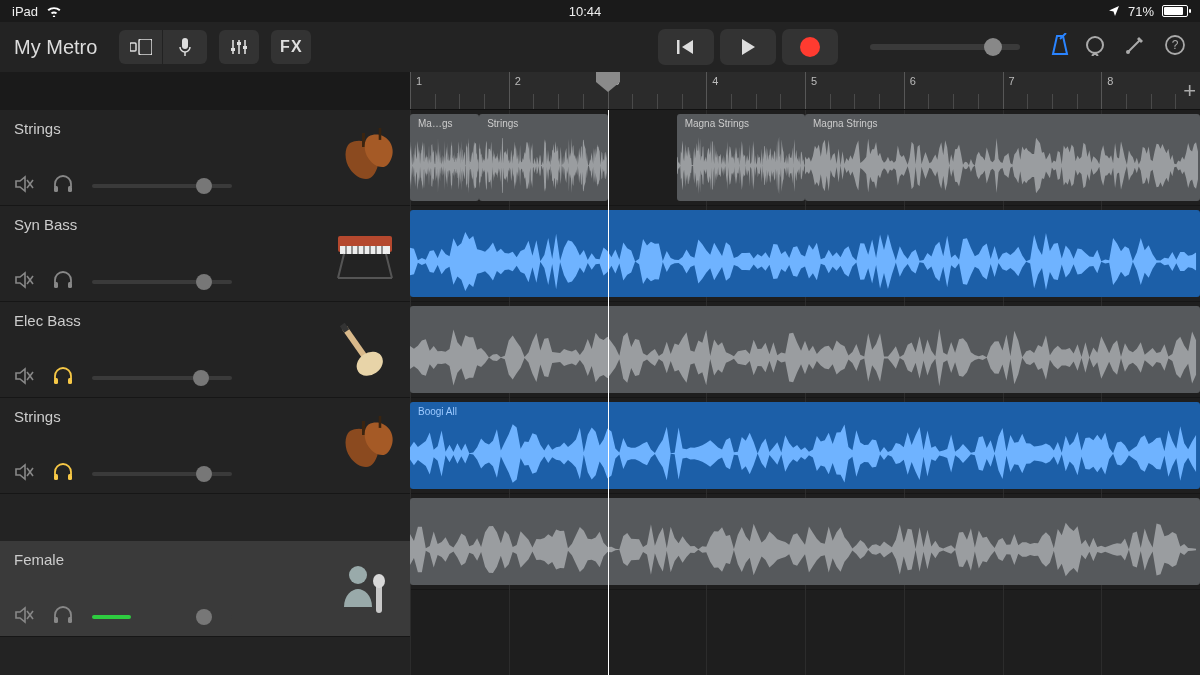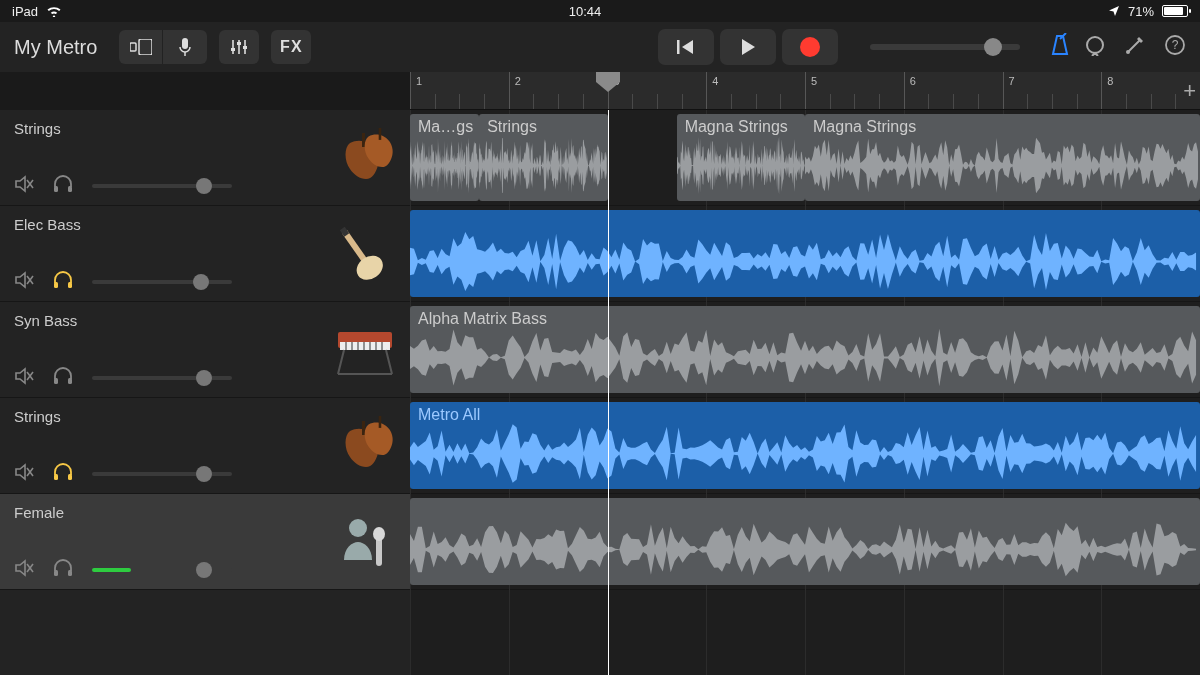--- a/index.html
+++ b/index.html
@@ -44,37 +44,37 @@
 .playhead-flag svg { display: block; }
 .add-track { position: absolute; right: 4px; top: 6px; color: #aaa; font-size: 22px; }
 
 
 .tracks-area { display: flex; height: calc(675px - 22px - 50px - 38px); }
 .track-headers { width: 410px; background: #232323; }
 .timeline { flex: 1; position: relative; background: #1e1e1e; overflow: hidden; }
 .playhead-line { position: absolute; top: 0; bottom: 0; width: 1px; background: #fff; z-index: 50; }
 
 .track-head { height: 96px; border-bottom: 1px solid #161616; padding: 10px 14px 8px 14px; display: flex; flex-direction: column; justify-content: space-between; position: relative; }
-.track-head.sel { background: #3a3a3a; }
+.track-head.sel { background: #3a3a3a; margin-top: 47px; }
 .track-name { font-size: 15px; color: #ccc; font-weight: 400; }
 .head-ctrls { display: flex; align-items: center; gap: 18px; }
 .mute-icon, .hp-icon { color: #888; }
 .hp-icon.solo { color: #f7c846; }
 .vslider { width: 140px; height: 4px; background: #3a3a3a; border-radius: 2px; position: relative; }
 .vslider .fill { position: absolute; left: 0; top: 0; bottom: 0; background: #2ecc40; border-radius: 2px; }
 .vslider .thumb { position: absolute; top: 50%; transform: translate(-50%, -50%); width: 16px; height: 16px; border-radius: 50%; background: #777; }
 .inst-img { position: absolute; right: 10px; top: 18px; width: 70px; height: 60px; display: flex; align-items: center; justify-content: center; }
 
 
 .lane { height: 96px; border-bottom: 1px solid #161616; position: relative; }
 .grid-line { position: absolute; top: 0; bottom: 0; width: 1px; background: #2c2c2c; z-index: 1; }
 .region { position: absolute; top: 4px; bottom: 4px; border-radius: 3px; overflow: hidden; z-index: 2; }
 .region.gray { background: #56595c; }
 .region.blue { background: #1c5fa8; }
-.region-label { font-size: 16px; padding: 4px 8px; white-space: nowrap; color: #ccc; }
+.region-label { font-size: 10px; padding: 4px 8px; white-space: nowrap; color: #ccc; }
 .region.blue .region-label { color: #9cc9ff; }
 .wave { position: absolute; left: 0; right: 0; bottom: 6px; top: 22px; }
 .wave svg { width: 100%; height: 100%; display: block; }
 </style>
 </head>
 <body>
 
 <div class="status-bar">
   <div class="status-left">
     <span>iPad</span>
@@ -269,52 +269,20 @@
               <rect x="22" y="0" width="3" height="14" fill="#3a2410"></rect>
             </g>
             <g transform="translate(30,0) scale(0.85)">
               <path d="M10 10c-6 4-6 18 0 26 4 6 10 10 16 10s10-6 12-14c2-8-2-18-10-22-6-3-12-3-18 0z" fill="#a55a26"></path>
               <rect x="22" y="0" width="3" height="14" fill="#3a2410"></rect>
             </g>
           </svg>
         </div>
       </div>
       <div class="track-head">
-    <div class="track-name">Elec Bass</div>
-    <div class="head-ctrls">
-      <span class="mute-icon">
-        <svg width="20" height="18" viewBox="0 0 20 18">
-              <path d="M2 6h4l5-4v14l-5-4H2z" fill="none" stroke="#888" stroke-width="1.6"></path>
-              <line x1="13" y1="5" x2="19" y2="13" stroke="#888" stroke-width="1.6"></line>
-              <line x1="19" y1="5" x2="13" y2="13" stroke="#888" stroke-width="1.6"></line>
-            </svg>
-      </span>
-      <span class="hp-icon solo">
-        <svg width="22" height="18" viewBox="0 0 22 18">
-              <path d="M3 12V9a8 8 0 0116 0v3" fill="none" stroke="#f7c846" stroke-width="1.8"></path>
-              <rect x="2" y="11" width="4" height="6" rx="1.5" fill="#f7c846"></rect>
-              <rect x="16" y="11" width="4" height="6" rx="1.5" fill="#f7c846"></rect>
-            </svg>
-      </span>
-      <div class="vslider">
-        <div class="fill" style="width:0%"></div>
-        <div class="thumb" style="left:78%"></div>
-      </div>
-    </div>
-    <div class="inst-img">
-          <svg width="70" height="60" viewBox="0 0 70 60">
-            <g transform="rotate(-35 35 30)">
-              <rect x="28" y="0" width="6" height="40" fill="#d9b98a"></rect>
-              <ellipse cx="31" cy="44" rx="14" ry="11" fill="#e8d4a8"></ellipse>
-              <rect x="28" y="-4" width="6" height="8" fill="#333"></rect>
-            </g>
-          </svg>
-        </div>
-      </div>
-      <div class="track-head">
     <div class="track-name">Syn Bass</div>
     <div class="head-ctrls">
       <span class="mute-icon">
         <svg width="20" height="18" viewBox="0 0 20 18">
               <path d="M2 6h4l5-4v14l-5-4H2z" fill="none" stroke="#888" stroke-width="1.6"></path>
               <line x1="13" y1="5" x2="19" y2="13" stroke="#888" stroke-width="1.6"></line>
               <line x1="19" y1="5" x2="13" y2="13" stroke="#888" stroke-width="1.6"></line>
             </svg>
       </span>
       <span class="hp-icon ">
@@ -342,20 +310,52 @@
               <line x1="46" y1="22" x2="46" y2="30"></line>
               <line x1="52" y1="22" x2="52" y2="30"></line>
             </g>
             <line x1="14" y1="30" x2="8" y2="54" stroke="#555" stroke-width="2"></line>
             <line x1="56" y1="30" x2="62" y2="54" stroke="#555" stroke-width="2"></line>
             <line x1="8" y1="54" x2="62" y2="54" stroke="#555" stroke-width="2"></line>
           </svg>
         </div>
       </div>
       <div class="track-head">
+    <div class="track-name">Elec Bass</div>
+    <div class="head-ctrls">
+      <span class="mute-icon">
+        <svg width="20" height="18" viewBox="0 0 20 18">
+              <path d="M2 6h4l5-4v14l-5-4H2z" fill="none" stroke="#888" stroke-width="1.6"></path>
+              <line x1="13" y1="5" x2="19" y2="13" stroke="#888" stroke-width="1.6"></line>
+              <line x1="19" y1="5" x2="13" y2="13" stroke="#888" stroke-width="1.6"></line>
+            </svg>
+      </span>
+      <span class="hp-icon solo">
+        <svg width="22" height="18" viewBox="0 0 22 18">
+              <path d="M3 12V9a8 8 0 0116 0v3" fill="none" stroke="#f7c846" stroke-width="1.8"></path>
+              <rect x="2" y="11" width="4" height="6" rx="1.5" fill="#f7c846"></rect>
+              <rect x="16" y="11" width="4" height="6" rx="1.5" fill="#f7c846"></rect>
+            </svg>
+      </span>
+      <div class="vslider">
+        <div class="fill" style="width:0%"></div>
+        <div class="thumb" style="left:78%"></div>
+      </div>
+    </div>
+    <div class="inst-img">
+          <svg width="70" height="60" viewBox="0 0 70 60">
+            <g transform="rotate(-35 35 30)">
+              <rect x="28" y="0" width="6" height="40" fill="#d9b98a"></rect>
+              <ellipse cx="31" cy="44" rx="14" ry="11" fill="#e8d4a8"></ellipse>
+              <rect x="28" y="-4" width="6" height="8" fill="#333"></rect>
+            </g>
+          </svg>
+        </div>
+      </div>
+      <div class="track-head">
     <div class="track-name">Strings</div>
     <div class="head-ctrls">
       <span class="mute-icon">
         <svg width="20" height="18" viewBox="0 0 20 18">
               <path d="M2 6h4l5-4v14l-5-4H2z" fill="none" stroke="#888" stroke-width="1.6"></path>
               <line x1="13" y1="5" x2="19" y2="13" stroke="#888" stroke-width="1.6"></line>
               <line x1="19" y1="5" x2="13" y2="13" stroke="#888" stroke-width="1.6"></line>
             </svg>
       </span>
       <span class="hp-icon solo">
@@ -463,31 +463,30 @@
         <div class="region blue" style="left: 0px; width: 790px;">
           <div class="wave">
             <svg viewBox="0 0 200 60" preserveAspectRatio="none">
               <path d="M0 30 L0 16.01976746865067 L1 17.04903389811105 L2 28.64716705983957 L3 26.350030474656272 L4 28.30671939211278 L5 19.44018934999943 L6 18.506693003069067 L7 26.44232628952392 L8 17.018869011344265 L9 22.35700644386753 L10 24.761647661247597 L11 6.344146078991109 L12 14.826160093186807 L13 11.343302988319461 L14 0.08044316570465426 L15 7.369189439243552 L16 4.006895084003045 L17 17.56479776974249 L18 18.464846859065787 L19 20.203187148062888 L20 16.340234812090944 L21 10.622519205194475 L22 20.227004674906883 L23 17.049584746260656 L24 21.31934820013655 L25 21.944448413473648 L26 20.187602521077903 L27 25.66120250027283 L28 19.327410885266268 L29 17.5603033727307 L30 8.951603861906403 L31 24.092581011341892 L32 8.293007555748748 L33 29.627423279119164 L34 23.424609766920064 L35 6.08408543934042 L36 27.343837322715334 L37 1.8306507942307277 L38 29.172385945817517 L39 16.03014877756038 L40 8.449951450418546 L41 9.777625956806375 L42 15.338386379896498 L43 23.8647801517314 L44 18.371528565663066 L45 28.484156919013078 L46 21.52657806551916 L47 27.213912991295697 L48 27.60100777491579 L49 15.8497520428908 L50 19.367205392791643 L51 25.553143514021414 L52 17.681851563100036 L53 28.028687077579544 L54 10.800683211985763 L55 16.628131446312693 L56 18.826079993478828 L57 29.9619020931605 L58 27.293379959333553 L59 7.2321234959670235 L60 13.675332920394283 L61 9.877433530259644 L62 12.053011787568849 L63 11.774458490703086 L64 29.364525157532242 L65 19.308738643198012 L66 26.35858664011033 L67 28.23060785278076 L68 28.523943065362438 L69 25.52560557609805 L70 17.703932076534464 L71 24.285183432377586 L72 26.252658794482684 L73 7.644671366554263 L74 12.422250238492225 L75 18.540587781366042 L76 23.09864538575608 L77 10.808828780125083 L78 17.74484826220575 L79 24.41333936102588 L80 10.37682869175281 L81 13.606103434507013 L82 26.343782655974277 L83 24.861129074078832 L84 21.423429424948623 L85 21.231050433476735 L86 21.02785642394442 L87 27.011082380453516 L88 22.469743129397823 L89 25.015535505894483 L90 20.690521865055338 L91 26.63497004722937 L92 12.210375245638176 L93 12.832306514132014 L94 22.421454216763934 L95 19.249302814156533 L96 26.37734627387058 L97 15.60078098925423 L98 14.527459745333113 L99 22.986090424463068 L100 24.84237126446552 L101 12.794509848349641 L102 17.995291804495434 L103 10.831842803635546 L104 27.736769932659975 L105 26.09247518483889 L106 17.927743388485258 L107 24.638258583359207 L108 20.628875680237694 L109 25.65654017682856 L110 17.64476928269506 L111 14.40690637592854 L112 24.90011327997273 L113 28.932592513693773 L114 11.553613115354818 L115 11.716433489263334 L116 23.073779419185975 L117 7.642470387616143 L118 26.357380434096232 L119 2.483253087365185 L120 18.371266584544394 L121 1.9507983336083825 L122 16.81265171641696 L123 28.98183360741809 L124 14.426064956601936 L125 22.693004240115023 L126 27.507694651018145 L127 20.693258411138636 L128 17.692475427857303 L129 29.195157639167384 L130 28.3805435192609 L131 21.29651482682012 L132 24.909813147974074 L133 13.886306617330003 L134 10.034808580074234 L135 24.644144728566808 L136 3.9365983137958906 L137 26.205848618639514 L138 22.909835766528232 L139 28.0948317074127 L140 7.176176787936587 L141 6.4041003095833595 L142 16.238601315803585 L143 24.73286704884402 L144 22.49666568122742 L145 14.684578708650175 L146 11.69892697624612 L147 27.34498332972568 L148 14.361313174114704 L149 28.35575767917158 L150 22.188847097136172 L151 20.58583632641564 L152 23.514987146650235 L153 20.046345485645332 L154 14.875018869970877 L155 23.946308332702273 L156 29.69529880326992 L157 27.91700089954947 L158 2.87821960979052 L159 16.403637006759052 L160 23.275930981661006 L161 1.1073790819568927 L162 19.272680995408727 L163 12.062118636581605 L164 11.1229016495626 L165 26.98544393058932 L166 13.661429660737557 L167 18.3729204252503 L168 27.22940535600844 L169 16.738520900560037 L170 17.58494092931975 L171 21.299643803138842 L172 24.917366715375938 L173 25.428485729936796 L174 17.996622923375202 L175 29.811115006554246 L176 28.061420865261717 L177 28.65491430850275 L178 6.183513701056874 L179 11.584369352956276 L180 19.690773571433134 L181 14.373435872745127 L182 16.770783272802326 L183 29.712652429673337 L184 20.799002015885748 L185 6.097965333198253 L186 18.51557396851742 L187 13.370323648279644 L188 22.61749878056905 L189 28.734583524877717 L190 28.896004148561982 L191 26.23870797204512 L192 27.039027939660897 L193 20.321549093818298 L194 28.22248414434702 L195 20.289834701698886 L196 20.401893452736207 L197 24.089790593858208 L198 23.51164416187998 L199 20.80254613124533 L199 39.19745386875467 L198 36.48835583812002 L197 35.91020940614179 L196 39.5981065472638 L195 39.71016529830111 L194 31.77751585565298 L193 39.6784509061817 L192 32.9609720603391 L191 33.76129202795488 L190 31.103995851438018 L189 31.265416475122283 L188 37.38250121943095 L187 46.629676351720356 L186 41.484426031482585 L185 53.90203466680175 L184 39.20099798411425 L183 30.287347570326663 L182 43.229216727197674 L181 45.62656412725487 L180 40.309226428566866 L179 48.41563064704373 L178 53.816486298943126 L177 31.34508569149725 L176 31.938579134738283 L175 30.188884993445754 L174 42.0033770766248 L173 34.571514270063204 L172 35.082633284624066 L171 38.70035619686116 L170 42.41505907068025 L169 43.26147909943997 L168 32.77059464399156 L167 41.6270795747497 L166 46.338570339262446 L165 33.01455606941068 L164 48.8770983504374 L163 47.9378813634184 L162 40.72731900459127 L161 58.89262091804311 L160 36.724069018338994 L159 43.596362993240945 L158 57.12178039020948 L157 32.08299910045053 L156 30.30470119673008 L155 36.05369166729773 L154 45.12498113002913 L153 39.95365451435467 L152 36.485012853349765 L151 39.414163673584355 L150 37.811152902863824 L149 31.64424232082842 L148 45.638686825885294 L147 32.65501667027432 L146 48.30107302375388 L145 45.31542129134982 L144 37.50333431877258 L143 35.26713295115598 L142 43.761398684196415 L141 53.595899690416644 L140 52.82382321206342 L139 31.9051682925873 L138 37.09016423347177 L137 33.794151381360486 L136 56.06340168620411 L135 35.35585527143319 L134 49.965191419925766 L133 46.11369338266999 L132 35.09018685202592 L131 38.703485173179885 L130 31.6194564807391 L129 30.804842360832616 L128 42.3075245721427 L127 39.306741588861364 L126 32.49230534898186 L125 37.30699575988498 L124 45.573935043398066 L123 31.01816639258191 L122 43.18734828358304 L121 58.04920166639162 L120 41.628733415455606 L119 57.516746912634815 L118 33.64261956590377 L117 52.35752961238386 L116 36.926220580814025 L115 48.28356651073666 L114 48.44638688464518 L113 31.067407486306227 L112 35.09988672002727 L111 45.59309362407146 L110 42.35523071730494 L109 34.343459823171436 L108 39.3711243197623 L107 35.3617414166408 L106 42.072256611514746 L105 33.90752481516111 L104 32.263230067340025 L103 49.168157196364454 L102 42.00470819550456 L101 47.20549015165036 L100 35.15762873553448 L99 37.01390957553693 L98 45.47254025466689 L97 44.39921901074577 L96 33.62265372612942 L95 40.750697185843464 L94 37.578545783236066 L93 47.167693485867986 L92 47.789624754361824 L91 33.36502995277063 L90 39.30947813494466 L89 34.98446449410552 L88 37.53025687060218 L87 32.988917619546484 L86 38.97214357605558 L85 38.76894956652326 L84 38.57657057505138 L83 35.13887092592117 L82 33.65621734402573 L81 46.39389656549299 L80 49.623171308247194 L79 35.586660638974124 L78 42.25515173779425 L77 49.19117121987492 L76 36.90135461424392 L75 41.45941221863396 L74 47.577749761507775 L73 52.35532863344574 L72 33.747341205517316 L71 35.714816567622414 L70 42.296067923465536 L69 34.47439442390195 L68 31.476056934637562 L67 31.76939214721924 L66 33.64141335988967 L65 40.69126135680199 L64 30.635474842467758 L63 48.22554150929692 L62 47.94698821243115 L61 50.122566469740356 L60 46.32466707960572 L59 52.76787650403298 L58 32.70662004066645 L57 30.0380979068395 L56 41.17392000652117 L55 43.37186855368731 L54 49.19931678801424 L53 31.971312922420456 L52 42.31814843689996 L51 34.446856485978586 L50 40.63279460720835 L49 44.1502479571092 L48 32.39899222508421 L47 32.7860870087043 L46 38.47342193448084 L45 31.515843080986922 L44 41.62847143433693 L43 36.135219848268605 L42 44.6616136201035 L41 50.222374043193625 L40 51.550048549581454 L39 43.969851222439615 L38 30.827614054182483 L37 58.16934920576927 L36 32.65616267728467 L35 53.91591456065958 L34 36.575390233079936 L33 30.372576720880836 L32 51.706992444251256 L31 35.90741898865811 L30 51.048396138093594 L29 42.4396966272693 L28 40.67258911473373 L27 34.33879749972717 L26 39.812397478922094 L25 38.05555158652635 L24 38.680651799863455 L23 42.950415253739344 L22 39.77299532509312 L21 49.37748079480552 L20 43.65976518790906 L19 39.79681285193711 L18 41.53515314093421 L17 42.43520223025751 L16 55.99310491599695 L15 52.630810560756444 L14 59.91955683429535 L13 48.656697011680535 L12 45.17383990681319 L11 53.65585392100889 L10 35.23835233875241 L9 37.64299355613247 L8 42.981130988655735 L7 33.55767371047608 L6 41.49330699693093 L5 40.55981065000057 L4 31.69328060788722 L3 33.64996952534373 L2 31.35283294016043 L1 42.95096610188895 L0 43.98023253134933 Z" fill="#6fb3ff"></path>
             </svg>
           </div>
         </div>
       </div>
       <div class="lane">
         <div class="region gray" style="left: 0px; width: 790px;">
-          <div class="region-label">Alpha Matrix Bass</div>
           <div class="wave">
             <svg viewBox="0 0 200 60" preserveAspectRatio="none">
               <path d="M0 30 L0 18.230831636647725 L1 20.997303566302506 L2 17.9927674136343 L3 12.80133607447123 L4 11.38499900491037 L5 23.236594277364954 L6 18.366632319696365 L7 23.581747688439023 L8 23.265131502605758 L9 24.16534194938808 L10 21.391830439134353 L11 1.5381189588903617 L12 14.513521659353831 L13 19.048029246005854 L14 7.282007417866197 L15 9.384452123692952 L16 9.505124038694888 L17 22.170058073892527 L18 20.23237551829617 L19 24.469758407200505 L20 29.997007344437467 L21 27.024486463279867 L22 26.330254457788794 L23 29.8723585354223 L24 28.30461034307514 L25 12.778407611910037 L26 7.696803665689124 L27 14.045363028872849 L28 19.494463991239847 L29 29.606442604363476 L30 24.941728250026035 L31 13.470490755780766 L32 5.110298406717096 L33 22.859024391410603 L34 10.859381518214413 L35 10.119946207978462 L36 24.290782858795822 L37 24.856881850062887 L38 25.45049838942159 L39 21.45092017701873 L40 22.98447840456418 L41 23.77472365947616 L42 21.869084385823847 L43 27.49832394418365 L44 22.004472275517784 L45 11.164773514676785 L46 21.447713718014693 L47 4.922128875861542 L48 10.52205471588551 L49 12.267319946032647 L50 8.92955201712736 L51 14.133342069579033 L52 19.747977500054198 L53 28.318613601950254 L54 8.377017209823023 L55 4.285820882448711 L56 19.269932295129692 L57 11.074288735769581 L58 12.259366161165438 L59 25.77314685889577 L60 27.982778229943207 L61 24.151444065095276 L62 21.314454852576326 L63 28.56685324638982 L64 25.67249525740284 L65 14.045617652857889 L66 26.38106416958194 L67 15.780936405337528 L68 17.223877336219566 L69 10.094791030625363 L70 4.277992153051709 L71 22.80735517977169 L72 24.206806862537817 L73 12.805961013211128 L74 14.874881371536459 L75 1.8929811158840266 L76 28.399259433762502 L77 11.732778952353456 L78 17.682640516221877 L79 14.52531219887931 L80 24.674214345646476 L81 26.33337531288801 L82 28.805068977759323 L83 23.64771317241443 L84 22.99429799268465 L85 22.08019804909855 L86 26.33533920969954 L87 12.07408804156401 L88 21.363010807554254 L89 21.05997033147718 L90 15.089168535002885 L91 26.745441127574928 L92 14.560035523355678 L93 27.69180487834882 L94 25.023199633907105 L95 25.937474421085035 L96 5.702664140016875 L97 4.842548598173114 L98 14.690419426205203 L99 23.009677732620432 L100 12.89656352664252 L101 23.636578101347038 L102 17.980937209010158 L103 26.467489364055346 L104 21.972896323194387 L105 18.74829387198509 L106 18.00493538241903 L107 23.101612889474502 L108 12.616403851872853 L109 16.4140294335822 L110 18.49082499182085 L111 27.857201553296107 L112 24.50361121623758 L113 16.252932113912426 L114 27.082351844294585 L115 29.003257070509527 L116 5.367742103627393 L117 22.07565786875642 L118 16.32193660601804 L119 5.29710513755413 L120 28.95226659169155 L121 29.08334566383207 L122 24.089272763123404 L123 18.525402180993968 L124 29.460349185200474 L125 26.97794607038926 L126 16.987324063918358 L127 14.785890963179973 L128 24.630740727262516 L129 8.390877039930455 L130 26.853456609482325 L131 11.613620514522022 L132 23.05241007914071 L133 28.750113753705822 L134 0.6952555779491405 L135 24.875839485818986 L136 27.247857297172967 L137 14.115100153568832 L138 25.166806018879733 L139 11.547879206588785 L140 10.428749102856631 L141 14.983697211509863 L142 24.713888812377025 L143 27.407000377405144 L144 28.819374021058483 L145 27.539858334365107 L146 29.625932584401337 L147 18.927309204343036 L148 13.817516708393807 L149 13.404466427920283 L150 22.99081191868616 L151 6.534322380744772 L152 28.75584947654118 L153 2.83847469307781 L154 12.948614897210124 L155 29.76667678513483 L156 23.57179965604661 L157 22.253279627428533 L158 25.329221443893122 L159 17.41291859051174 L160 19.369524639952367 L161 7.393779131552815 L162 27.804199984333376 L163 21.549120398436234 L164 18.07555137936747 L165 21.98794248615537 L166 21.833066819618494 L167 20.23352174152445 L168 25.841336478964806 L169 16.54910075399522 L170 29.51734659110116 L171 14.604883553223948 L172 29.981233710273727 L173 19.796938286615376 L174 25.17221016681069 L175 8.450606473828614 L176 16.810521776298557 L177 25.670667792710606 L178 16.50912921533912 L179 12.33800231539076 L180 29.166951154530405 L181 15.475881321894166 L182 22.753901225312063 L183 24.55466818300903 L184 21.18850424794756 L185 14.521845176968737 L186 27.123307252876817 L187 23.958963945478523 L188 20.26212666825991 L189 25.351411246336117 L190 24.48431600747024 L191 16.6140679749739 L192 28.921801350531197 L193 26.561682967000223 L194 13.030969023173455 L195 8.865049077505528 L196 17.743981871209428 L197 23.754223890684067 L198 3.672842498379744 L199 12.49711008500853 L199 47.50288991499147 L198 56.327157501620256 L197 36.24577610931593 L196 42.25601812879057 L195 51.13495092249447 L194 46.969030976826545 L193 33.43831703299978 L192 31.078198649468803 L191 43.3859320250261 L190 35.51568399252976 L189 34.64858875366388 L188 39.73787333174009 L187 36.04103605452148 L186 32.87669274712319 L185 45.47815482303126 L184 38.81149575205244 L183 35.44533181699097 L182 37.24609877468794 L181 44.524118678105836 L180 30.833048845469595 L179 47.66199768460924 L178 43.490870784660885 L177 34.32933220728939 L176 43.18947822370144 L175 51.549393526171386 L174 34.827789833189314 L173 40.20306171338463 L172 30.018766289726273 L171 45.39511644677605 L170 30.48265340889884 L169 43.45089924600478 L168 34.158663521035194 L167 39.76647825847555 L166 38.166933180381506 L165 38.01205751384463 L164 41.92444862063253 L163 38.45087960156377 L162 32.19580001566662 L161 52.60622086844718 L160 40.63047536004763 L159 42.58708140948826 L158 34.67077855610688 L157 37.74672037257147 L156 36.42820034395339 L155 30.23332321486517 L154 47.05138510278988 L153 57.16152530692219 L152 31.24415052345882 L151 53.46567761925523 L150 37.00918808131384 L149 46.59553357207972 L148 46.18248329160619 L147 41.07269079565697 L146 30.374067415598663 L145 32.46014166563489 L144 31.180625978941517 L143 32.59299962259485 L142 35.28611118762298 L141 45.01630278849014 L140 49.57125089714337 L139 48.45212079341121 L138 34.83319398112027 L137 45.88489984643117 L136 32.75214270282704 L135 35.124160514181014 L134 59.30474442205086 L133 31.249886246294178 L132 36.947589920859286 L131 48.386379485477974 L130 33.14654339051768 L129 51.60912296006954 L128 35.36925927273748 L127 45.21410903682003 L126 43.01267593608164 L125 33.022053929610735 L124 30.539650814799526 L123 41.474597819006036 L122 35.910727236876596 L121 30.91665433616793 L120 31.04773340830845 L119 54.70289486244587 L118 43.67806339398196 L117 37.92434213124358 L116 54.63225789637261 L115 30.996742929490473 L114 32.917648155705415 L113 43.74706788608758 L112 35.49638878376242 L111 32.14279844670389 L110 41.50917500817915 L109 43.5859705664178 L108 47.38359614812715 L107 36.8983871105255 L106 41.995064617580965 L105 41.25170612801491 L104 38.02710367680561 L103 33.532510635944654 L102 42.01906279098984 L101 36.363421898652966 L100 47.103436473357476 L99 36.99032226737957 L98 45.3095805737948 L97 55.15745140182689 L96 54.29733585998312 L95 34.062525578914965 L94 34.976800366092895 L93 32.30819512165118 L92 45.43996447664432 L91 33.25455887242507 L90 44.910831464997116 L89 38.94002966852282 L88 38.636989192445746 L87 47.92591195843599 L86 33.66466079030046 L85 37.91980195090145 L84 37.00570200731535 L83 36.352286827585566 L82 31.194931022240677 L81 33.66662468711199 L80 35.325785654353524 L79 45.47468780112069 L78 42.31735948377812 L77 48.267221047646544 L76 31.600740566237498 L75 58.10701888411597 L74 45.12511862846354 L73 47.19403898678887 L72 35.79319313746218 L71 37.19264482022831 L70 55.72200784694829 L69 49.90520896937464 L68 42.776122663780434 L67 44.21906359466247 L66 33.61893583041806 L65 45.954382347142115 L64 34.32750474259716 L63 31.43314675361018 L62 38.685545147423674 L61 35.848555934904724 L60 32.01722177005679 L59 34.22685314110423 L58 47.74063383883456 L57 48.925711264230415 L56 40.73006770487031 L55 55.71417911755129 L54 51.62298279017698 L53 31.681386398049746 L52 40.2520224999458 L51 45.86665793042097 L50 51.070447982872636 L49 47.73268005396736 L48 49.47794528411449 L47 55.077871124138454 L46 38.5522862819853 L45 48.83522648532322 L44 37.995527724482216 L43 32.501676055816354 L42 38.13091561417615 L41 36.22527634052384 L40 37.01552159543582 L39 38.54907982298127 L38 34.54950161057841 L37 35.14311814993711 L36 35.70921714120418 L35 49.88005379202154 L34 49.14061848178559 L33 37.1409756085894 L32 54.88970159328291 L31 46.529509244219234 L30 35.05827174997396 L29 30.393557395636524 L28 40.50553600876015 L27 45.95463697112715 L26 52.303196334310876 L25 47.22159238808996 L24 31.69538965692486 L23 30.1276414645777 L22 33.6697455422112 L21 32.975513536720136 L20 30.002992655562533 L19 35.5302415927995 L18 39.767624481703834 L17 37.82994192610747 L16 50.49487596130511 L15 50.61554787630705 L14 52.7179925821338 L13 40.951970753994146 L12 45.48647834064617 L11 58.461881041109635 L10 38.60816956086565 L9 35.83465805061192 L8 36.73486849739424 L7 36.41825231156098 L6 41.633367680303635 L5 36.76340572263504 L4 48.61500099508963 L3 47.19866392552877 L2 42.0072325863657 L1 39.002696433697494 L0 41.76916836335228 Z" fill="#9a9da0"></path>
             </svg>
           </div>
         </div>
       </div>
       <div class="lane">
         <div class="region blue" style="left: 0px; width: 790px;">
-          <div class="region-label">Metro All</div>
+          <div class="region-label">Boogi All</div>
           <div class="wave">
             <svg viewBox="0 0 200 60" preserveAspectRatio="none">
               <path d="M0 30 L0 23.79771503140893 L1 18.097262453680322 L2 23.47307699486978 L3 20.337686920442934 L4 17.38914405654596 L5 8.757314630172626 L6 26.12732012651819 L7 22.5356252673097 L8 6.6254248879949635 L9 28.226832461698287 L10 21.171989077835136 L11 28.413990263990943 L12 19.58785446040308 L13 27.206772861217004 L14 19.94036088525869 L15 29.798674871810682 L16 28.929191383835576 L17 23.654378568566106 L18 14.645857713527384 L19 19.13870150702931 L20 20.87748715596036 L21 16.93867593093842 L22 5.382888456509349 L23 26.822855383851916 L24 18.52572094483942 L25 10.45198413279942 L26 0.3161550948773133 L27 3.4522698002060643 L28 25.134567478372276 L29 17.676658580776603 L30 18.23092236455379 L31 9.325756899957334 L32 10.825829832962157 L33 20.980106011677474 L34 26.98125286980246 L35 20.287426485844726 L36 26.206081859092073 L37 23.662583607043416 L38 22.83099356690256 L39 18.82245558055166 L40 23.390293355572297 L41 20.036348507222463 L42 15.686037568909516 L43 3.9158537293677327 L44 28.67425105293562 L45 11.057705515334003 L46 3.577279710236372 L47 7.762421300297888 L48 21.907804522904573 L49 15.860019432652505 L50 4.461890576151156 L51 7.668888984989792 L52 24.997619592295038 L53 29.08917510289747 L54 14.269917266101157 L55 22.957741183616058 L56 24.072382116814694 L57 24.042653175964624 L58 22.26220055962466 L59 19.934617156371047 L60 18.120899496828194 L61 26.02486883275789 L62 29.55080800106577 L63 22.228356165573413 L64 16.072029881667767 L65 2.8774538601656694 L66 29.82007279896172 L67 29.196429466114086 L68 3.6278717320297105 L69 24.823248386598983 L70 25.737011058150706 L71 23.892276864820786 L72 24.10856853774166 L73 23.077692189314142 L74 21.676653420389353 L75 19.294937637751914 L76 16.527133809218228 L77 20.038814384008766 L78 23.957062907471524 L79 25.917248682373895 L80 16.16478659278703 L81 13.921739930897512 L82 28.745819741312673 L83 28.21059576136315 L84 13.327922144043992 L85 17.02836855581176 L86 8.785230181187046 L87 18.388149488488466 L88 29.95134362355501 L89 20.353998308828025 L90 14.71210320821629 L91 28.510673269843313 L92 23.67537900736822 L93 18.655901217682175 L94 28.956968735421174 L95 11.541745068307488 L96 19.287718399322387 L97 24.04383731338354 L98 21.46062769794112 L99 26.490071909881493 L100 23.543575868689622 L101 28.16967601722869 L102 25.969098232716572 L103 12.287251866280926 L104 17.78793575539001 L105 16.486046323071513 L106 8.95092202089133 L107 20.35641458326945 L108 8.635972922723887 L109 8.30601136880846 L110 0.5678606092724472 L111 23.484337624707646 L112 26.598349772349785 L113 6.254972575675449 L114 18.913752943507312 L115 21.383836657615795 L116 21.006806751468034 L117 15.86313513331406 L118 16.579339892661636 L119 29.08444353343319 L120 23.419413592254443 L121 28.428263589171618 L122 26.645122588909683 L123 19.28947000883018 L124 20.34127813002435 L125 23.684602662678607 L126 8.31901927704503 L127 21.435540938308034 L128 11.314171268637843 L129 3.035572001581219 L130 26.675992907749894 L131 6.621529263098804 L132 24.143610214402514 L133 22.39691058215777 L134 27.923730616624404 L135 26.8988704936187 L136 25.404673005189835 L137 10.551226115289342 L138 28.221053985803167 L139 25.224580656960057 L140 20.407901445123574 L141 24.76663461211593 L142 29.254454080322915 L143 28.18278022198991 L144 13.574649195649314 L145 12.576766322244247 L146 24.43162784234795 L147 16.618696149109866 L148 29.481758406401696 L149 12.688337448810163 L150 4.070102699387782 L151 27.639253679596546 L152 11.078426857302588 L153 19.16816021097819 L154 18.28159957217527 L155 9.986580623750047 L156 19.598926860117658 L157 19.942722924070488 L158 22.79875245957506 L159 22.43459573657757 L160 21.61533665345994 L161 19.950937821959553 L162 21.86867464392409 L163 26.920434668740484 L164 18.311335425849965 L165 29.199084881140035 L166 11.908745654957734 L167 21.931794952201983 L168 17.856140943733262 L169 7.778275885288181 L170 26.94649407665341 L171 14.23263285331564 L172 13.679460038529335 L173 16.42943641090248 L174 11.023502180378358 L175 16.604889776840146 L176 8.584398417161196 L177 24.17034691546673 L178 29.692420754748138 L179 18.720945044106543 L180 17.757657223185497 L181 21.710393556460197 L182 28.284196048590236 L183 25.217756728670185 L184 22.3828203648404 L185 14.07053397213081 L186 11.463318853053156 L187 20.280099812928867 L188 18.13073790101864 L189 14.110232191194383 L190 13.657425849649332 L191 27.691028878643287 L192 6.356249777714012 L193 17.279179493778535 L194 25.158989091155636 L195 2.1612231627454683 L196 19.69534674077852 L197 25.766250075631746 L198 17.75356569459685 L199 11.24538283309533 L199 48.754617166904666 L198 42.24643430540315 L197 34.233749924368254 L196 40.30465325922148 L195 57.83877683725453 L194 34.84101090884436 L193 42.720820506221465 L192 53.64375022228599 L191 32.30897112135671 L190 46.34257415035067 L189 45.889767808805615 L188 41.86926209898136 L187 39.71990018707113 L186 48.53668114694685 L185 45.92946602786919 L184 37.6171796351596 L183 34.78224327132982 L182 31.715803951409764 L181 38.2896064435398 L180 42.2423427768145 L179 41.27905495589346 L178 30.307579245251862 L177 35.82965308453327 L176 51.4156015828388 L175 43.395110223159854 L174 48.97649781962164 L173 43.57056358909752 L172 46.320539961470665 L171 45.767367146684364 L170 33.05350592334659 L169 52.22172411471182 L168 42.143859056266734 L167 38.06820504779802 L166 48.091254345042266 L165 30.800915118859965 L164 41.68866457415004 L163 33.079565331259516 L162 38.131325356075905 L161 40.049062178040444 L160 38.38466334654006 L159 37.56540426342243 L158 37.20124754042494 L157 40.05727707592951 L156 40.40107313988234 L155 50.013419376249956 L154 41.71840042782473 L153 40.831839789021814 L152 48.92157314269741 L151 32.36074632040346 L150 55.92989730061222 L149 47.31166255118984 L148 30.518241593598304 L147 43.381303850890134 L146 35.56837215765205 L145 47.42323367775575 L144 46.425350804350686 L143 31.81721977801009 L142 30.745545919677085 L141 35.23336538788407 L140 39.59209855487643 L139 34.77541934303994 L138 31.778946014196833 L137 49.44877388471066 L136 34.595326994810165 L135 33.101129506381305 L134 32.076269383375596 L133 37.60308941784223 L132 35.856389785597486 L131 53.37847073690119 L130 33.324007092250106 L129 56.964427998418785 L128 48.68582873136216 L127 38.56445906169196 L126 51.68098072295497 L125 36.31539733732139 L124 39.65872186997565 L123 40.71052999116982 L122 33.354877411090314 L121 31.571736410828382 L120 36.58058640774556 L119 30.91555646656681 L118 43.420660107338364 L117 44.13686486668594 L116 38.993193248531966 L115 38.616163342384205 L114 41.08624705649269 L113 53.74502742432455 L112 33.401650227650215 L111 36.51566237529236 L110 59.432139390727556 L109 51.693988631191544 L108 51.36402707727611 L107 39.643585416730545 L106 51.049077979108674 L105 43.51395367692849 L104 42.21206424460999 L103 47.712748133719074 L102 34.03090176728343 L101 31.83032398277131 L100 36.45642413131038 L99 33.50992809011851 L98 38.53937230205888 L97 35.95616268661646 L96 40.71228160067761 L95 48.45825493169251 L94 31.043031264578826 L93 41.34409878231783 L92 36.32462099263178 L91 31.489326730156687 L90 45.28789679178371 L89 39.646001691171975 L88 30.04865637644499 L87 41.611850511511534 L86 51.214769818812954 L85 42.97163144418824 L84 46.672077855956005 L83 31.78940423863685 L82 31.254180258687327 L81 46.078260069102484 L80 43.83521340721297 L79 34.082751317626105 L78 36.042937092528476 L77 39.96118561599123 L76 43.47286619078177 L75 40.705062362248086 L74 38.32334657961064 L73 36.92230781068586 L72 35.89143146225834 L71 36.107723135179214 L70 34.262988941849294 L69 35.17675161340102 L68 56.37212826797029 L67 30.803570533885914 L66 30.17992720103828 L65 57.12254613983433 L64 43.92797011833223 L63 37.77164383442659 L62 30.44919199893423 L61 33.97513116724211 L60 41.879100503171806 L59 40.06538284362895 L58 37.73779944037534 L57 35.957346824035376 L56 35.927617883185306 L55 37.04225881638394 L54 45.73008273389884 L53 30.91082489710253 L52 35.00238040770496 L51 52.33111101501021 L50 55.538109423848844 L49 44.13998056734749 L48 38.09219547709543 L47 52.23757869970211 L46 56.42272028976363 L45 48.94229448466599 L44 31.32574894706438 L43 56.08414627063227 L42 44.31396243109049 L41 39.96365149277754 L40 36.6097066444277 L39 41.17754441944834 L38 37.16900643309744 L37 36.337416392956584 L36 33.79391814090793 L35 39.712573514155274 L34 33.01874713019754 L33 39.01989398832252 L32 49.17417016703784 L31 50.674243100042666 L30 41.76907763544621 L29 42.3233414192234 L28 34.865432521627724 L27 56.54773019979393 L26 59.68384490512268 L25 49.548015867200576 L24 41.47427905516058 L23 33.177144616148084 L22 54.61711154349065 L21 43.061324069061584 L20 39.12251284403964 L19 40.86129849297069 L18 45.354142286472616 L17 36.3456214314339 L16 31.070808616164424 L15 30.201325128189318 L14 40.05963911474131 L13 32.793227138782996 L12 40.41214553959692 L11 31.586009736009057 L10 38.828010922164864 L9 31.773167538301713 L8 53.37457511200503 L7 37.464374732690295 L6 33.87267987348181 L5 51.24268536982737 L4 42.61085594345404 L3 39.662313079557066 L2 36.52692300513022 L1 41.90273754631968 L0 36.20228496859107 Z" fill="#6fb3ff"></path>
             </svg>
           </div>
         </div>
       </div>
       <div class="lane">
         <div class="region gray" style="left: 0px; width: 790px;">
           <div class="wave">

